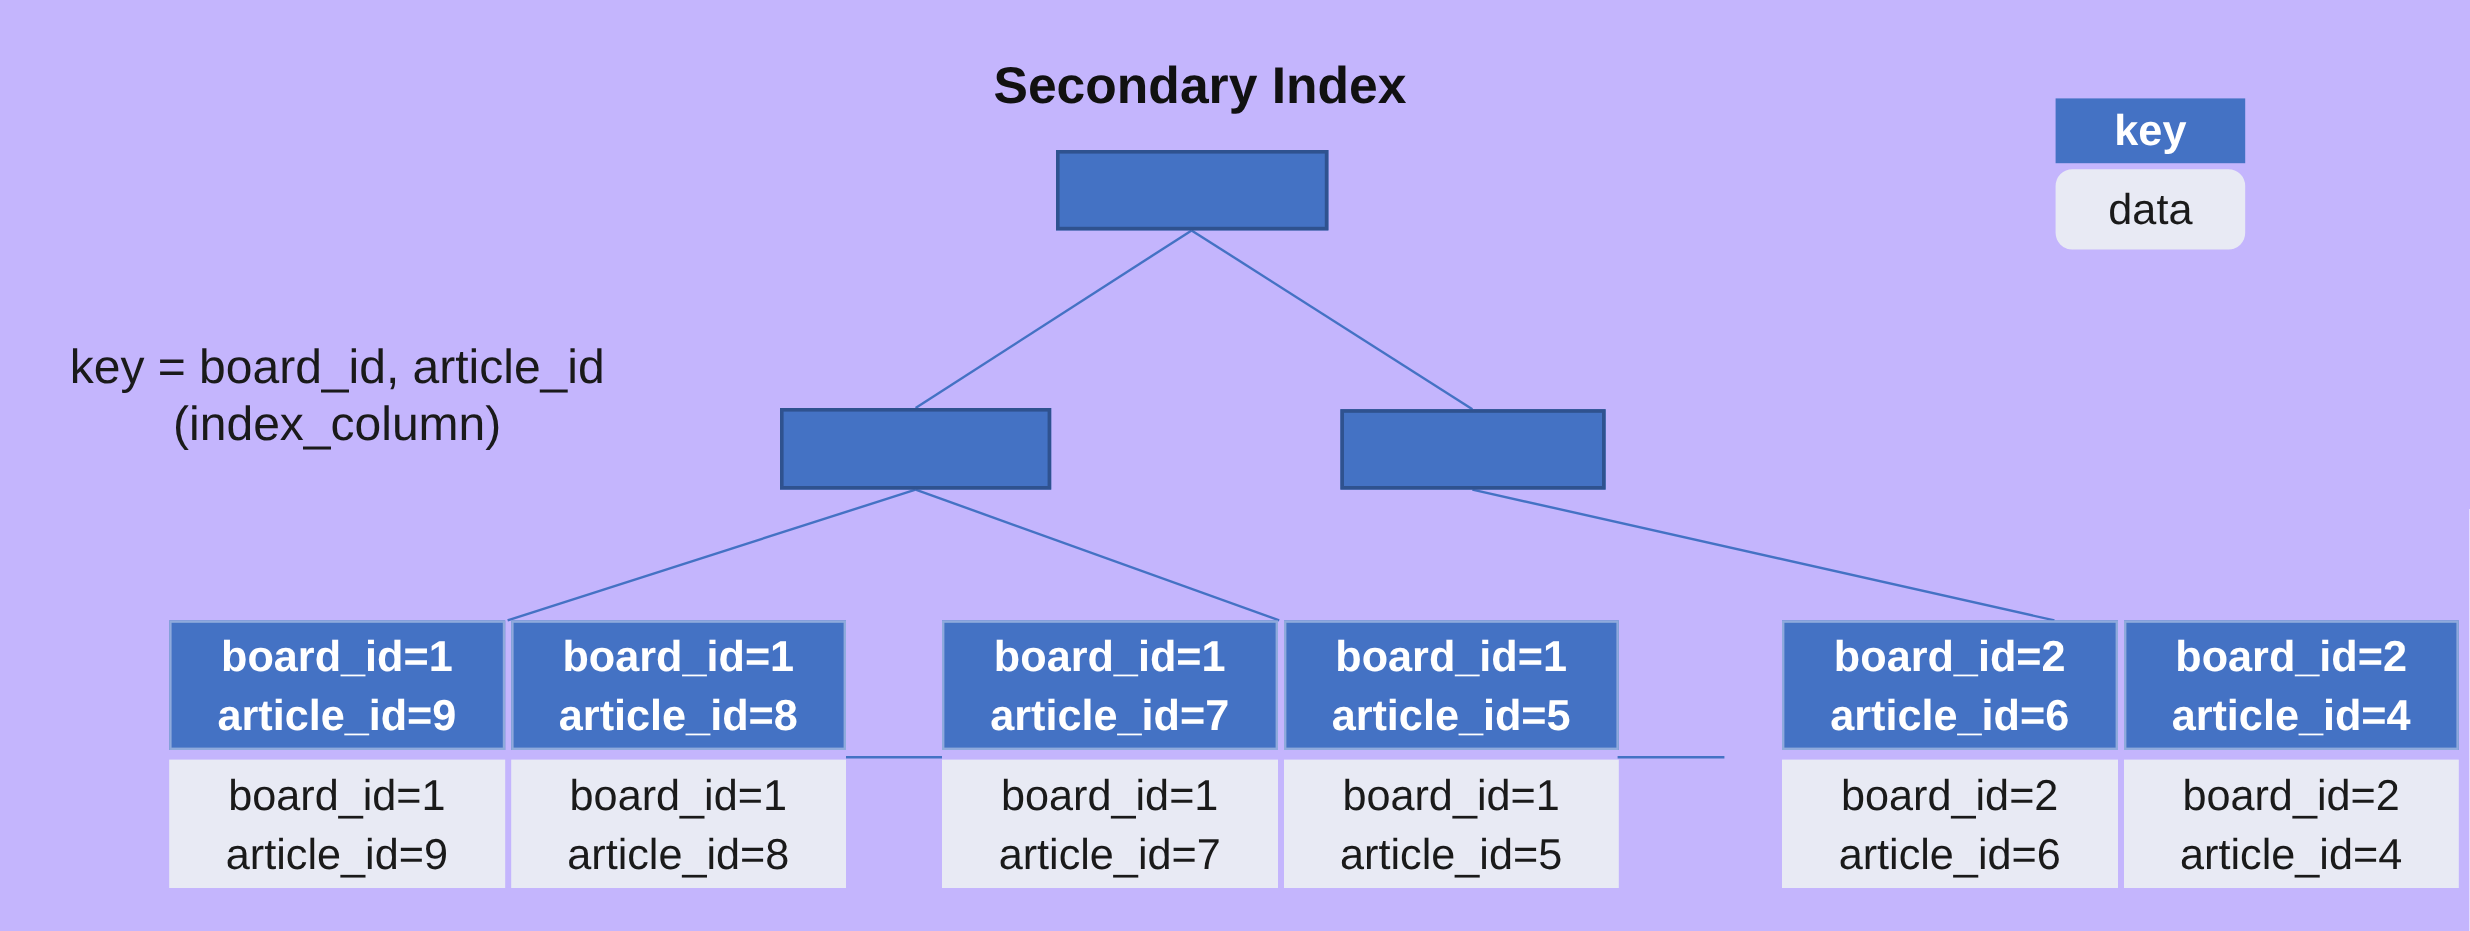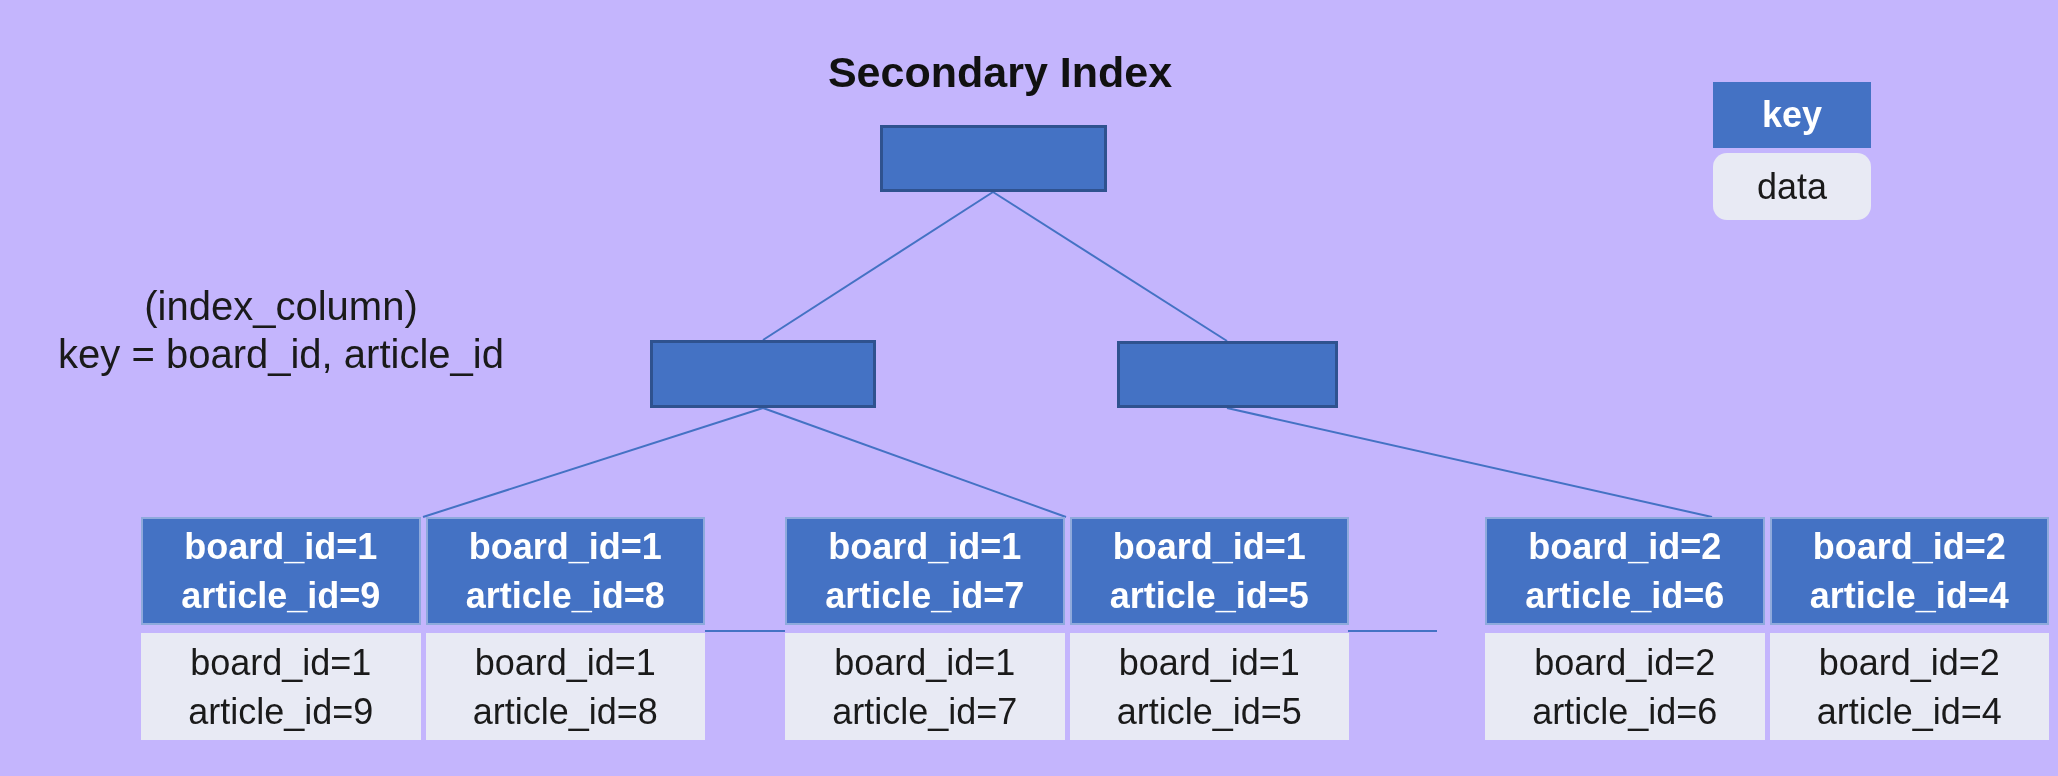--- a/index.html
+++ b/index.html
@@ -96,21 +96,21 @@
     font-weight: 400;
   }
   
   .legend {
     position: absolute;
     left: 1713px; top: 82px;
     width: 158px;
     z-index: 2;
   }
   .legend-key {
-    width: 158px; height: 66px;
+    width: 158px; height: 54px;
     background: #4472C4;
     color: #ffffff;
     font-weight: 700;
     display: flex; align-items: center; justify-content: center;
     font-size: 36px;
     margin-bottom: 5px;
   }
   .legend-data {
     width: 158px; height: 67px;
     background: #E8EAF4;
@@ -131,22 +131,22 @@
     <line x1="763" y1="408" x2="423" y2="517"></line>
     <line x1="763" y1="408" x2="1066" y2="517"></line>
     <line x1="1227" y1="408" x2="1712" y2="517"></line>
     <line x1="705" y1="631" x2="785" y2="631"></line>
     <line x1="1348" y1="631" x2="1437" y2="631"></line>
   </svg>
 
   <div class="diagram-title">Secondary Index</div>
 
   <div class="annotation">
+    <div>key = board_id, article_id</div>
     <div>(index_column)</div>
-    <div>key = board_id, article_id</div>
   </div>
 
   <div class="legend">
     <div class="legend-key">key</div>
     <div class="legend-data">data</div>
   </div>
 
   <div class="tree-node" id="root-node"></div>
   <div class="tree-node" id="internal-left"></div>
   <div class="tree-node" id="internal-right"></div>

